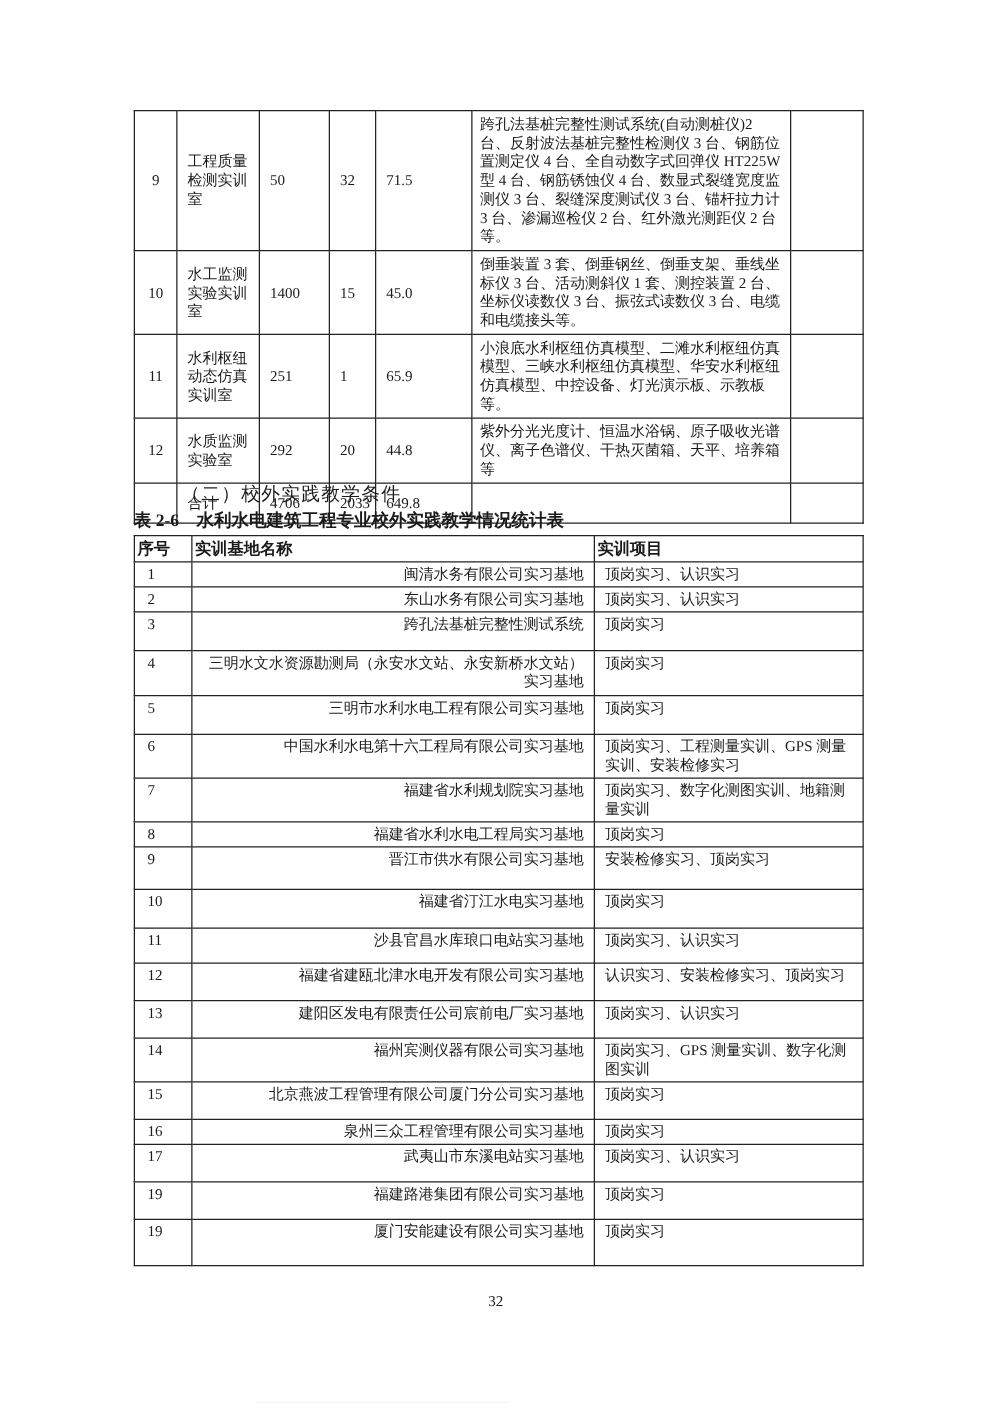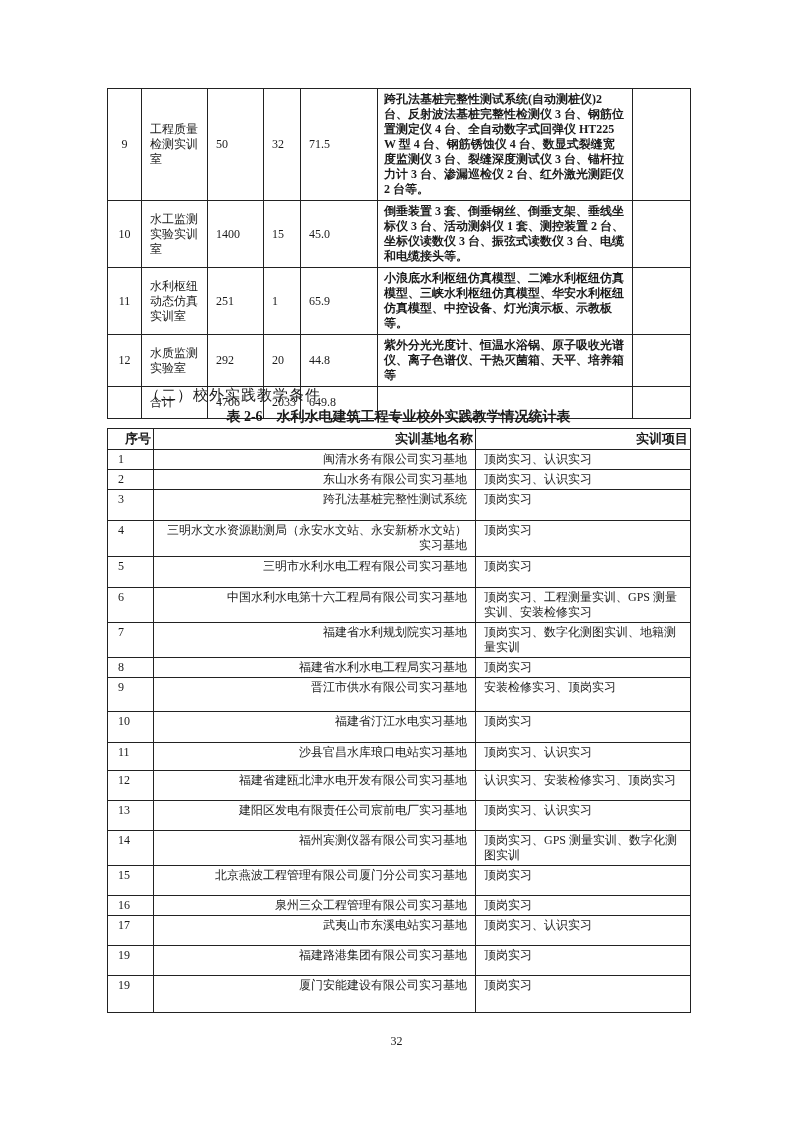--- a/index.html
+++ b/index.html
@@ -27,40 +27,40 @@
   .t1 td {
     font-size: 12px;
     line-height: 15px;
     vertical-align: middle;
     padding: 2px 4px;
     word-break: break-all;
   }
   .t1 td.c-seq  { text-align: center; padding: 2px 2px; }
   .t1 td.c-name { padding-left: 8px; padding-right: 4px; }
   .t1 td.c-v    { padding-left: 8px; }
-  .t1 td.c-eq   { padding: 3px 6px; line-height: 15px; font-weight: bold; }
+  .t1 td.c-eq   { padding: 3px 6px; line-height: 15px; }
   .t1 tr.r97 { height: 97px; }
   .t1 tr.r67 { height: 67px; }
   .t1 tr.r47 { height: 47px; }
   .t1 tr.r32 { height: 32px; }
 
   
   .section-heading {
     position: absolute; left: 145px; top: 386px;
     font-size: 15px; letter-spacing: 1px;
   }
   .table-caption {
     position: absolute; left: 107px; top: 408px; width: 583px;
-    text-align: center; font-size: 14px; font-weight: bold;
+    font-size: 14px; font-weight: bold;
   }
 
   
   .t2 { position: absolute; left: 107px; top: 428px; }
   .t2 th {
-    font-size: 13px; font-weight: bold; text-align: right;
+    font-size: 13px; font-weight: bold; text-align: left;
     height: 20px; padding: 1px 2px;
   }
   .t2 td {
     font-size: 12px;
     line-height: 15px;
     vertical-align: top;
     padding: 2px 8px 2px 8px;
     word-break: break-all;
   }
   .t2 td.c-seq  { padding-left: 10px; }

